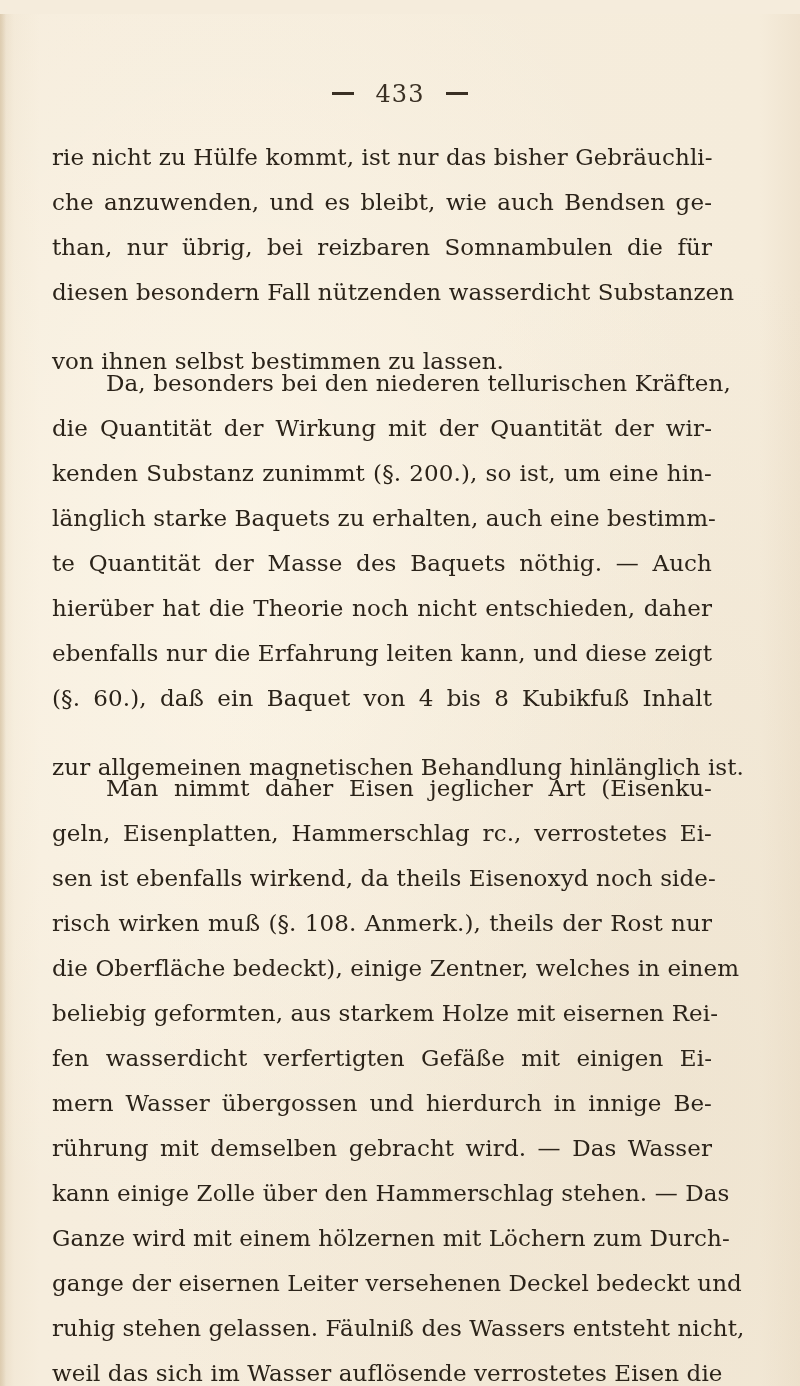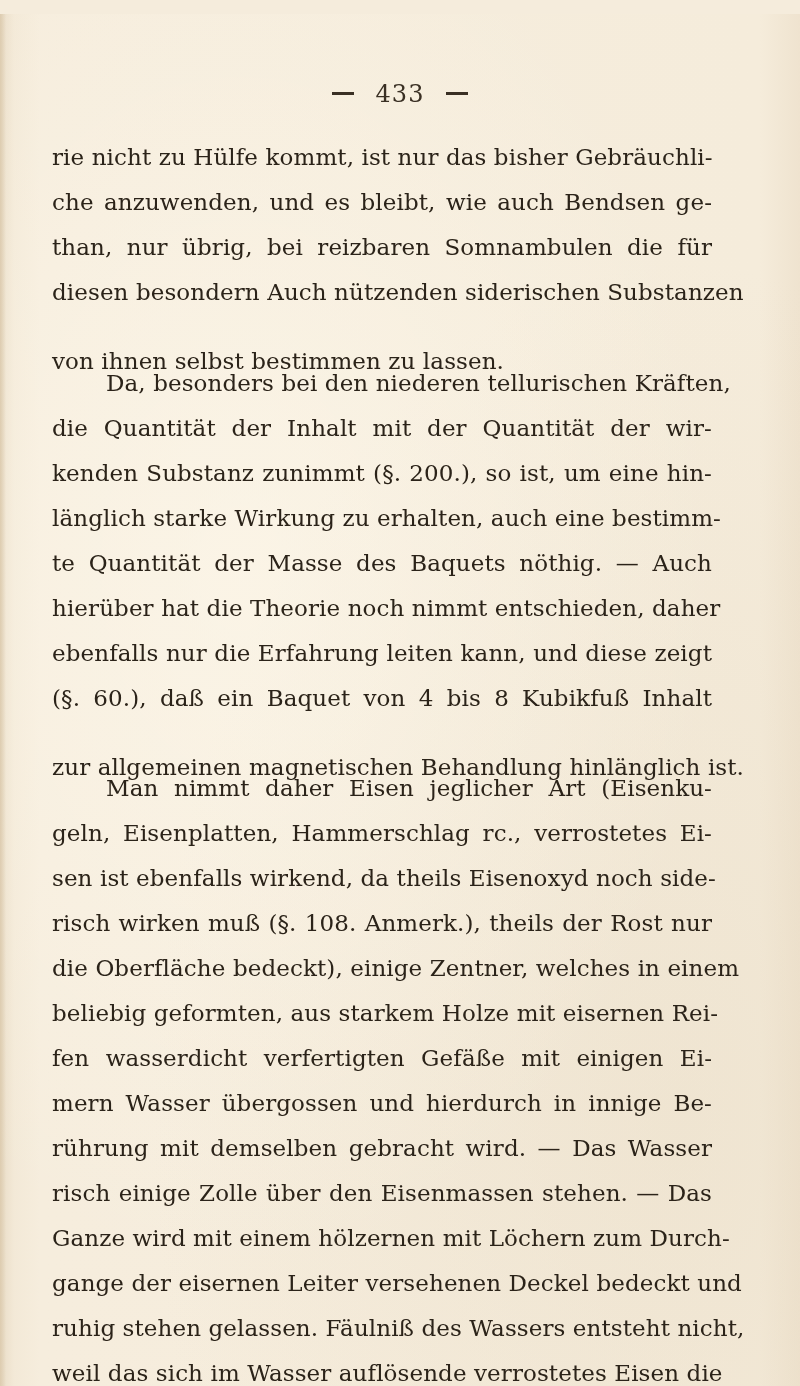--- a/index.html
+++ b/index.html
@@ -86,42 +86,42 @@
   <div class="left-edge"></div>
 
   <div class="header">
     <span class="dash"></span><span>433</span><span class="dash"></span>
   </div>
 
   <div class="text-block">
     <div class="line" style="top:0px">rie nicht zu Hülfe kommt, ist nur das bisher Gebräuchli-</div>
     <div class="line" style="top:45px">che anzuwenden, und es bleibt, wie auch Bendsen ge-</div>
     <div class="line" style="top:90px">than, nur übrig, bei reizbaren Somnambulen die für</div>
-    <div class="line" style="top:135px">diesen besondern Auch nützenden siderischen Substanzen</div>
+    <div class="line" style="top:135px">diesen besondern Fall nützenden wasserdicht Substanzen</div>
     <div class="line last" style="top:180px">von ihnen selbst bestimmen zu lassen.</div>
 
     <div class="line indent" style="top:226px">Da, besonders bei den niederen tellurischen Kräften,</div>
-    <div class="line" style="top:271px">die Quantität der Inhalt mit der Quantität der wir-</div>
+    <div class="line" style="top:271px">die Quantität der Wirkung mit der Quantität der wir-</div>
     <div class="line" style="top:316px">kenden Substanz zunimmt (§. 200.), so ist, um eine hin-</div>
-    <div class="line" style="top:361px">länglich starke Wirkung zu erhalten, auch eine bestimm-</div>
+    <div class="line" style="top:361px">länglich starke Baquets zu erhalten, auch eine bestimm-</div>
     <div class="line" style="top:406px">te Quantität der Masse des Baquets nöthig. — Auch</div>
-    <div class="line" style="top:451px">hierüber hat die Theorie noch nimmt entschieden, daher</div>
+    <div class="line" style="top:451px">hierüber hat die Theorie noch nicht entschieden, daher</div>
     <div class="line" style="top:496px">ebenfalls nur die Erfahrung leiten kann, und diese zeigt</div>
     <div class="line" style="top:541px">(§. 60.), daß ein Baquet von 4 bis 8 Kubikfuß Inhalt</div>
     <div class="line last" style="top:586px">zur allgemeinen magnetischen Behandlung hinlänglich ist.</div>
 
     <div class="line indent" style="top:631px">Man nimmt daher Eisen jeglicher Art (Eisenku-</div>
     <div class="line" style="top:676px">geln, Eisenplatten, Hammerschlag rc., verrostetes Ei-</div>
     <div class="line" style="top:721px">sen ist ebenfalls wirkend, da theils Eisenoxyd noch side-</div>
     <div class="line" style="top:766px">risch wirken muß (§. 108. Anmerk.), theils der Rost nur</div>
     <div class="line" style="top:811px">die Oberfläche bedeckt), einige Zentner, welches in einem</div>
     <div class="line" style="top:856px">beliebig geformten, aus starkem Holze mit eisernen Rei-</div>
     <div class="line" style="top:901px">fen wasserdicht verfertigten Gefäße mit einigen Ei-</div>
     <div class="line" style="top:946px">mern Wasser übergossen und hierdurch in innige Be-</div>
     <div class="line" style="top:991px">rührung mit demselben gebracht wird. — Das Wasser</div>
-    <div class="line" style="top:1036px">risch einige Zolle über den Eisenmassen stehen. — Das</div>
+    <div class="line" style="top:1036px">kann einige Zolle über den Hammerschlag stehen. — Das</div>
     <div class="line" style="top:1081px">Ganze wird mit einem hölzernen mit Löchern zum Durch-</div>
     <div class="line" style="top:1126px">gange der eisernen Leiter versehenen Deckel bedeckt und</div>
     <div class="line" style="top:1171px">ruhig stehen gelassen. Fäulniß des Wassers entsteht nicht,</div>
     <div class="line" style="top:1216px">weil das sich im Wasser auflösende verrostetes Eisen die</div>
     <div class="line" style="top:1261px">Fäulniß verhütet. — Je größer das Baquet, desto grö-</div>
   </div>
 </div>
 
 </body></html>

